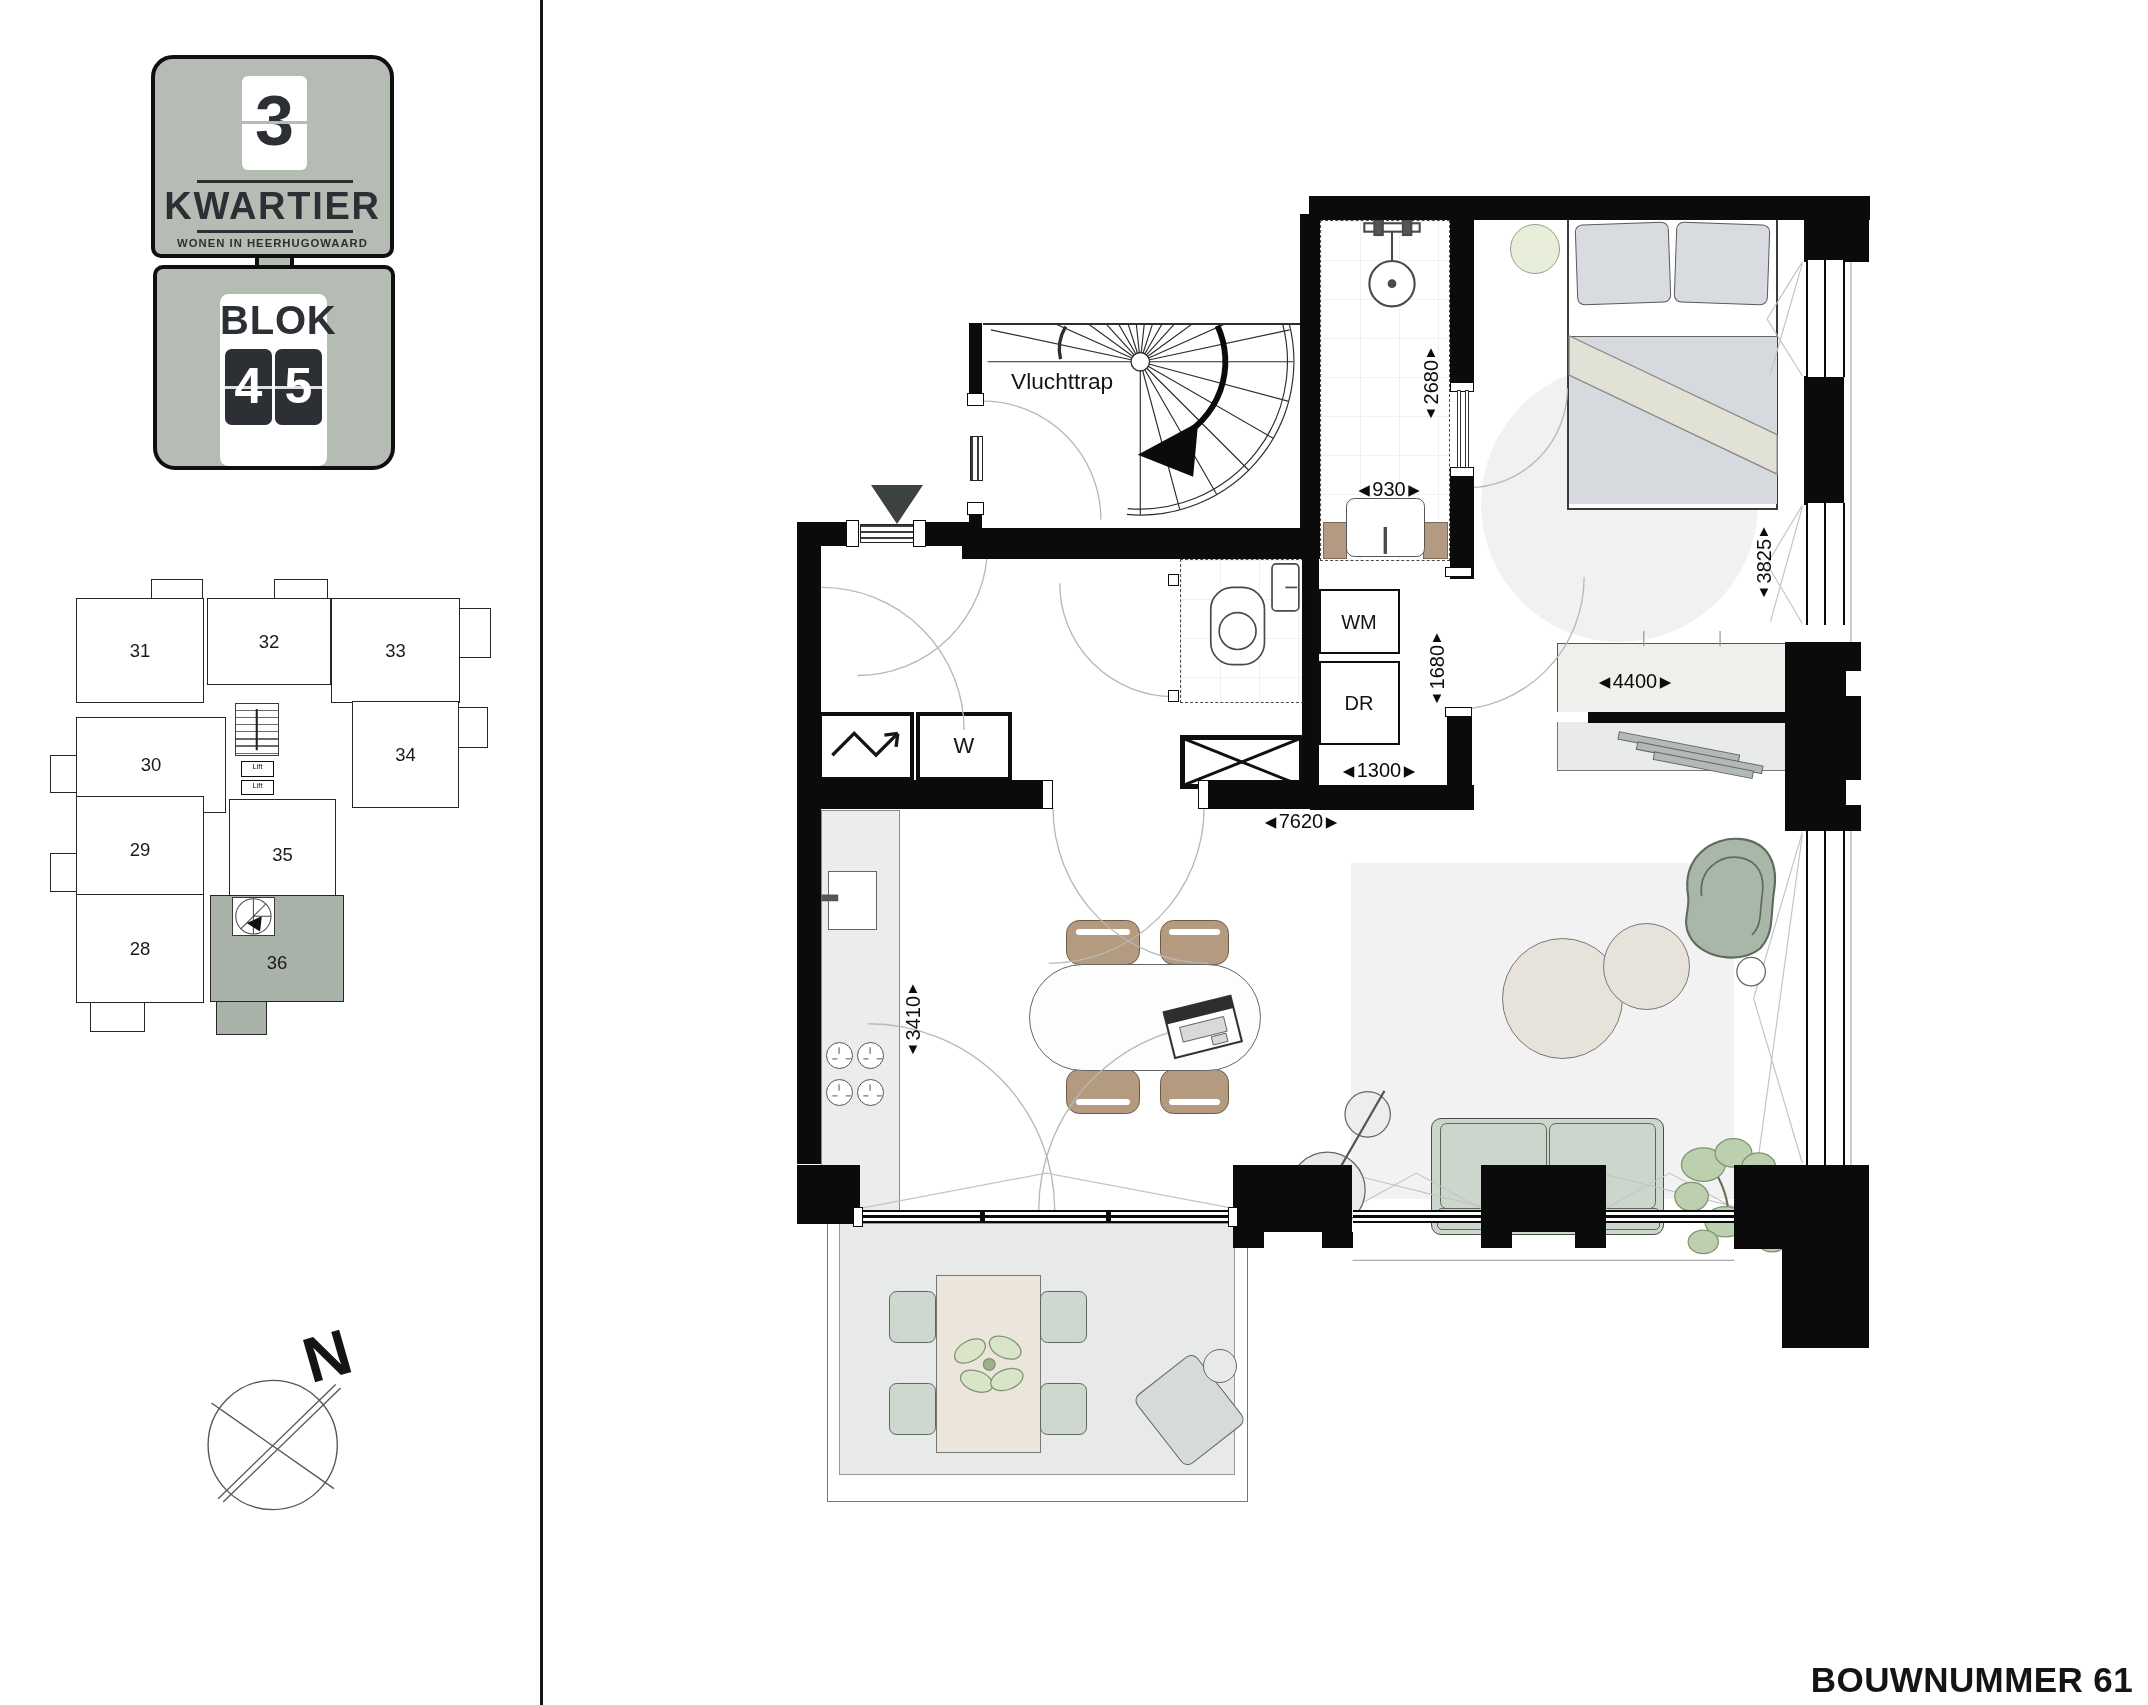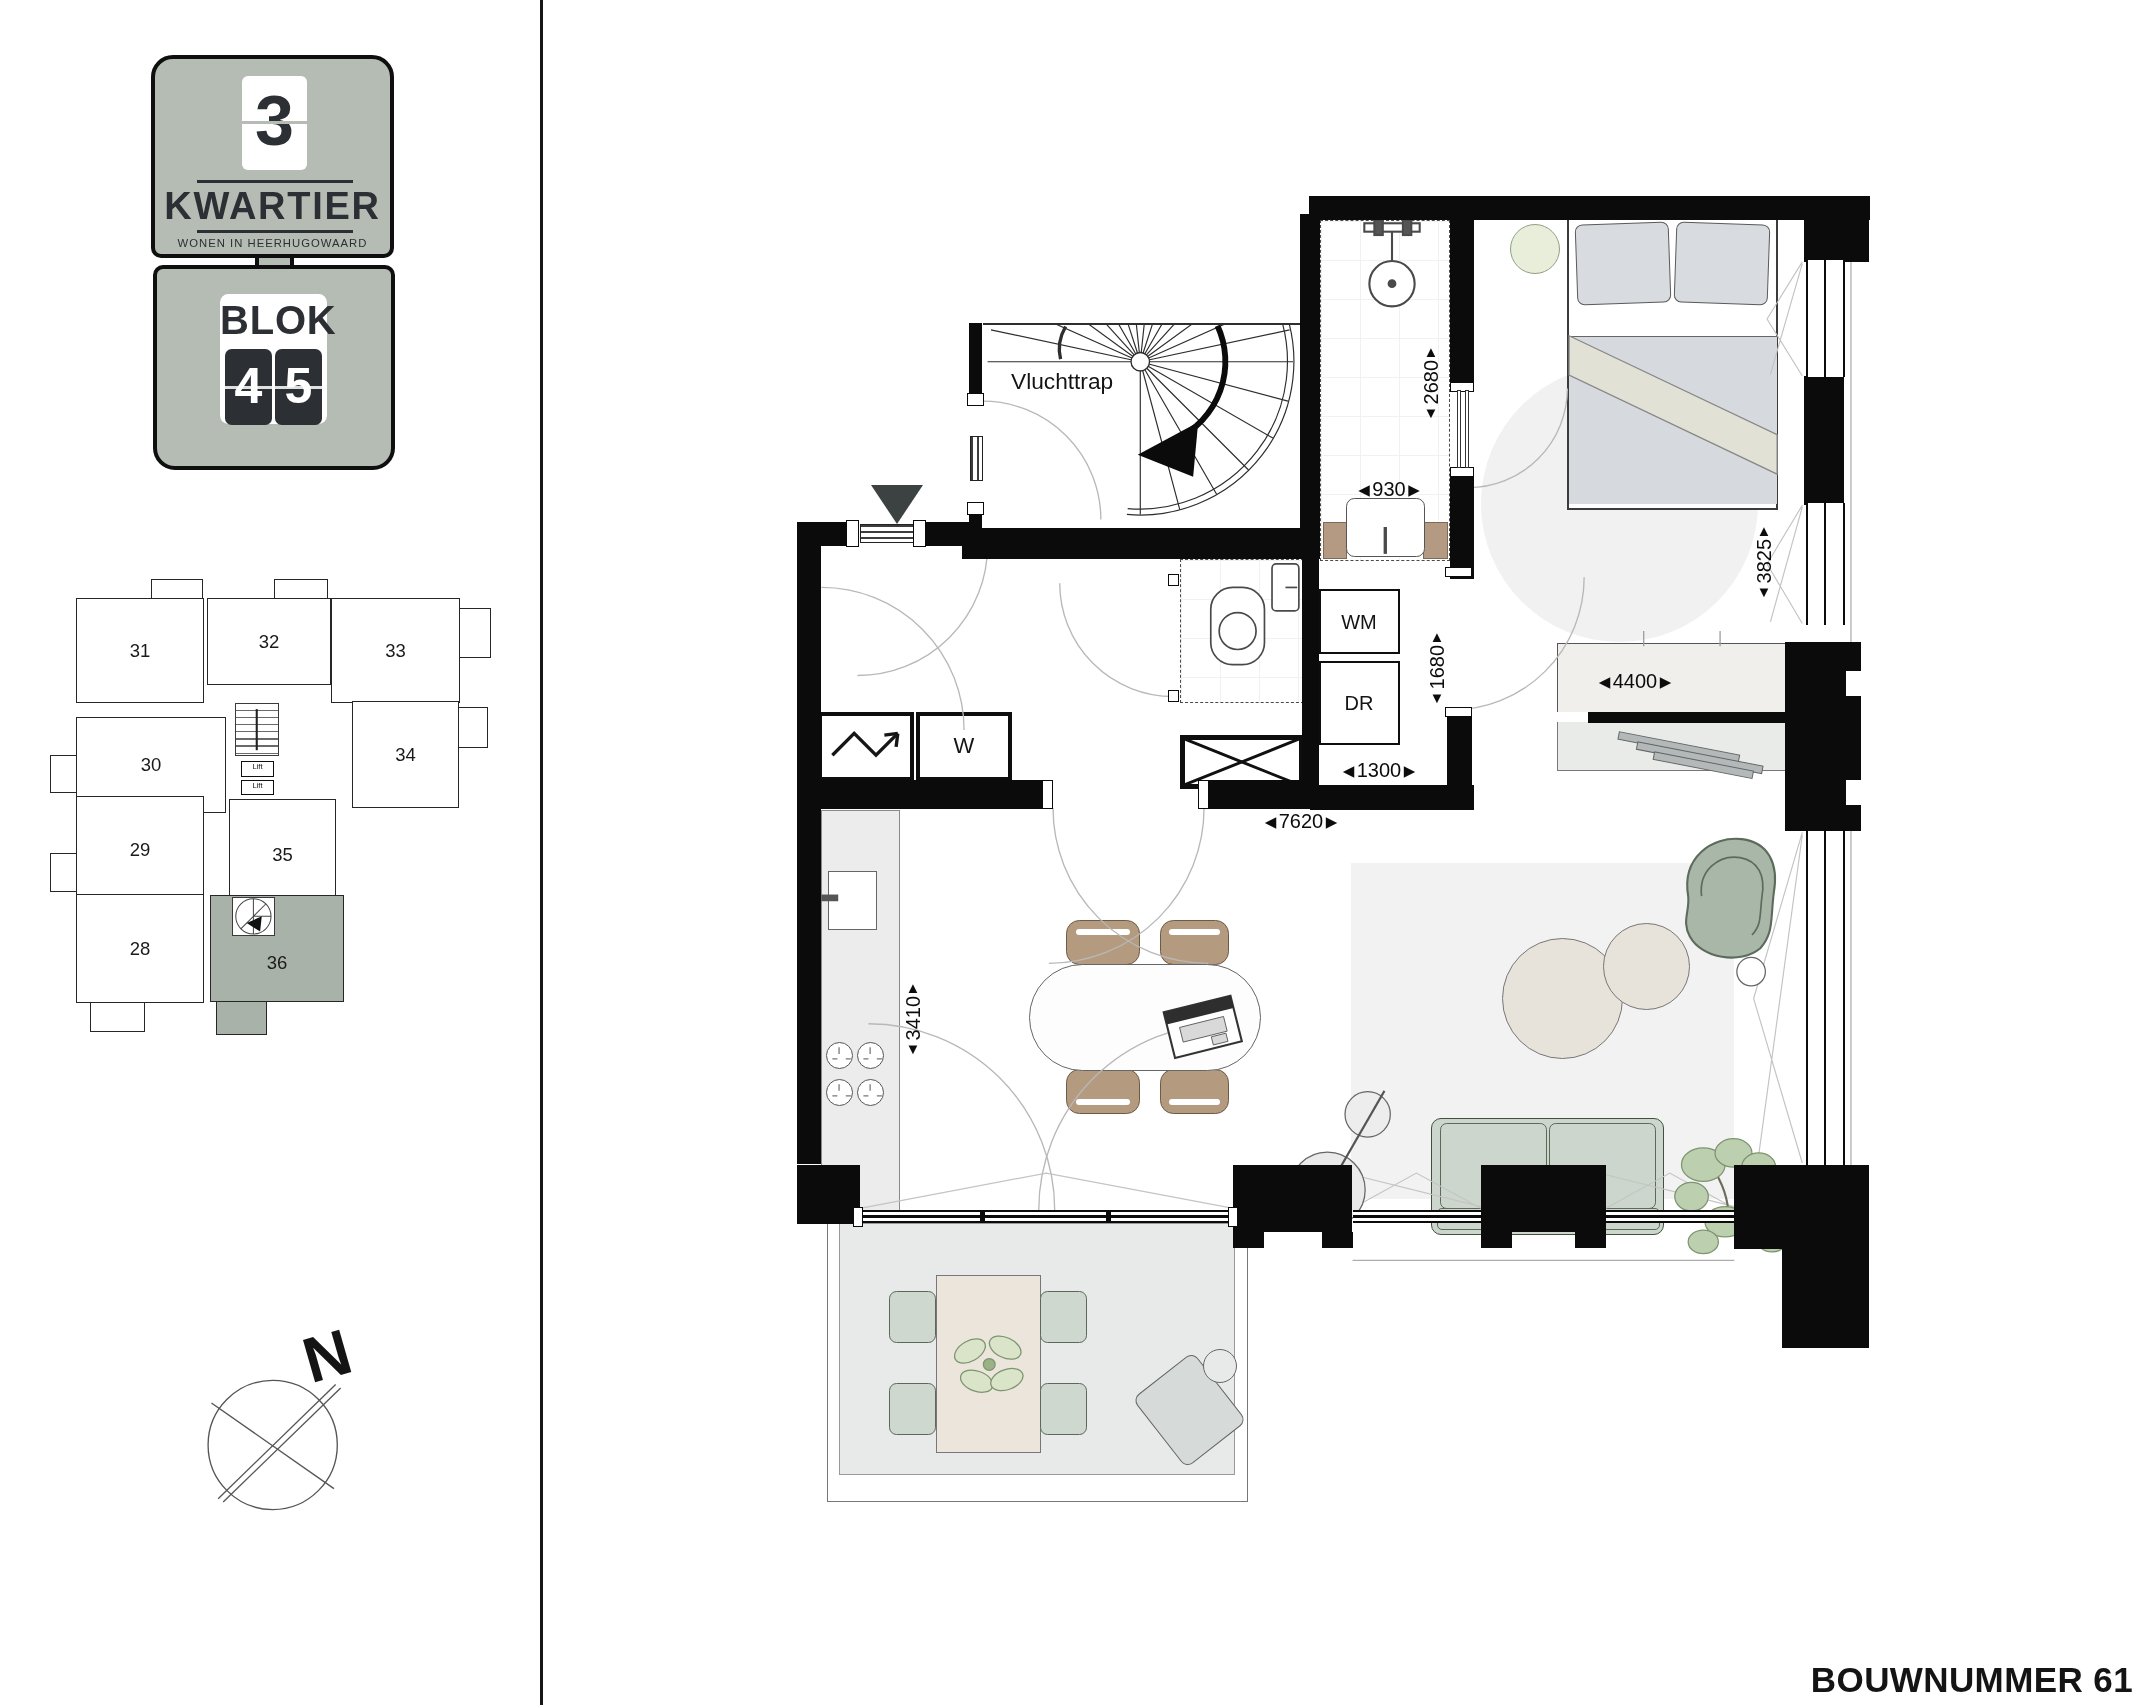--- a/index.html
+++ b/index.html
@@ -44,24 +44,24 @@
 
   <div class="abs" style="left:255px;top:245px;width:39px;height:30px;background:#b4bcb4;border:4.2px solid #0f0f0f;border-radius:5px"></div>
   <div class="abs" style="left:151px;top:55px;width:243px;height:203px;background:#b4bcb4;border:4.2px solid #0f0f0f;border-radius:22px 22px 10px 10px">
     <div class="abs" style="left:87px;top:17px;width:65px;height:94px;background:#fff;border-radius:5.9px">
       <div class="logo-txt" style="font-size:70px;font-weight:700;line-height:91px">3</div>
       <div class="abs" style="left:-5px;top:45px;width:76px;height:2.5px;background:#b4bcb4"></div>
     </div>
     <div class="abs" style="left:42px;top:121px;width:156px;height:3.4px;background:#2c2f33"></div>
     <div class="abs logo-txt" style="left:0;top:126px;width:235px;font-size:38px;font-weight:700;letter-spacing:1.7px">KWARTIER</div>
     <div class="abs" style="left:42px;top:171px;width:156px;height:3.4px;background:#2c2f33"></div>
-    <div class="abs logo-txt" style="left:0;top:178px;width:235px;font-size:11.3px;font-weight:400;letter-spacing:1px">WONEN IN HEERHUGOWAARD</div>
+    <div class="abs logo-txt" style="left:0;top:178px;width:235px;font-size:11.3px;font-weight:700;letter-spacing:1px">WONEN IN HEERHUGOWAARD</div>
   </div>
   <div class="abs" style="left:153px;top:265px;width:242px;height:205px;background:#b4bcb4;border:4.2px solid #0f0f0f;border-radius:10px 10px 22px 22px">
-    <div class="abs" style="left:63px;top:25px;width:107px;height:130px;background:#fff;border-radius:8.4px">
+    <div class="abs" style="left:63px;top:25px;width:107px;height:172px;background:#fff;border-radius:8.4px">
       <div class="logo-txt" style="font-size:40px;font-weight:700;line-height:52px;letter-spacing:0.8px">BLOK</div>
       <div class="abs logo-txt" style="left:5px;top:55px;width:47px;height:76px;background:#2c2f33;color:#fff;border-radius:6.7px;font-size:50px;font-weight:700;line-height:74px">4</div>
       <div class="abs logo-txt" style="left:55px;top:55px;width:47px;height:76px;background:#2c2f33;color:#fff;border-radius:6.7px;font-size:50px;font-weight:700;line-height:74px">5</div>
       <div class="abs" style="left:0px;top:92px;width:107px;height:2.5px;background:#fff;opacity:.85"></div>
     </div>
   </div>
 
   <div class="tab" style="left:151px;top:579px;width:52px;height:21px"></div>
   <div class="tab" style="left:274px;top:579px;width:54px;height:21px"></div>
   <div class="tab" style="left:459px;top:608px;width:32px;height:50px"></div>

